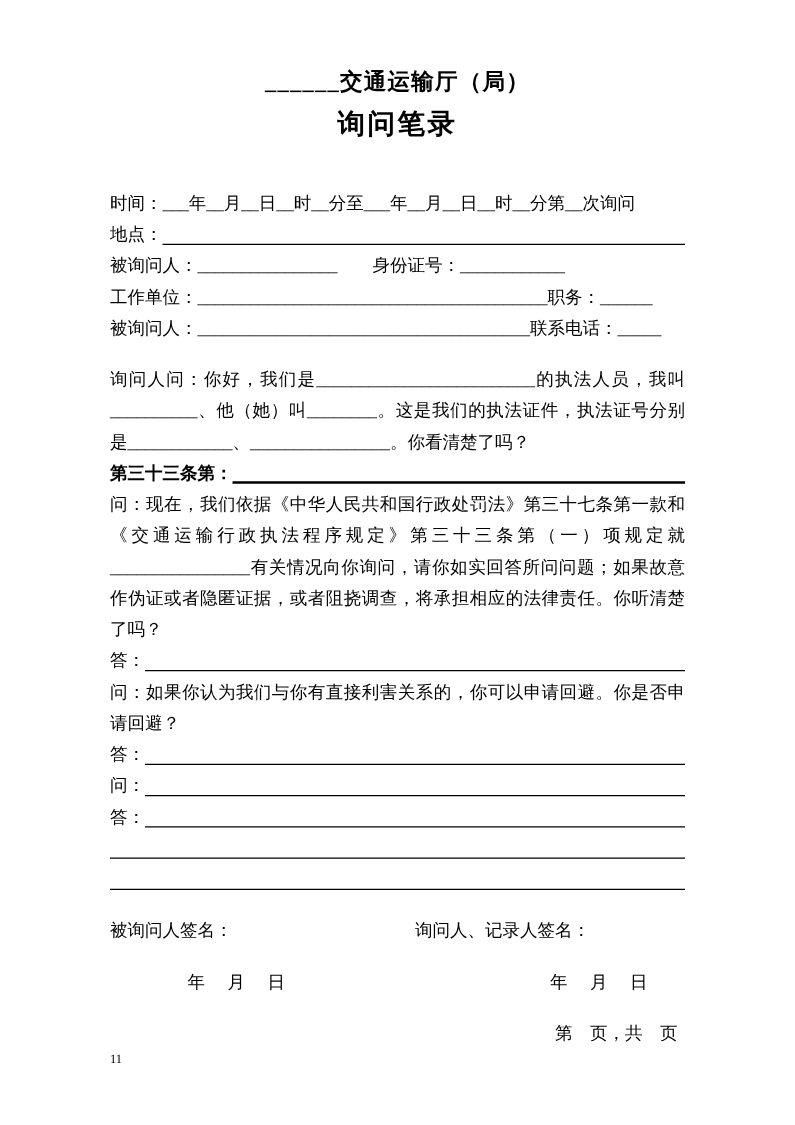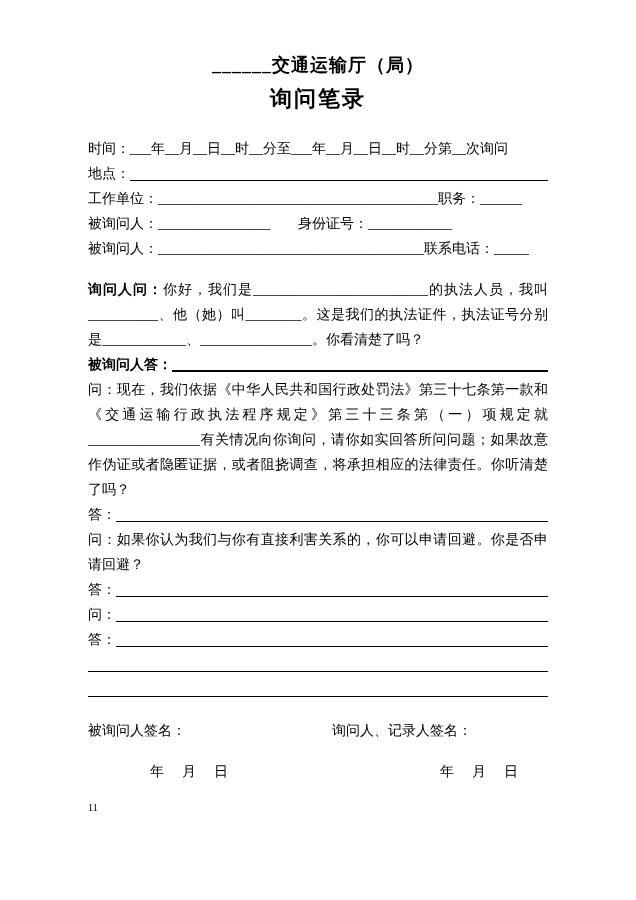--- a/index.html
+++ b/index.html
@@ -25,21 +25,21 @@
     letter-spacing: 1px;
   }
   .doc-subtitle {
     text-align: center;
     font-weight: bold;
     font-size: 22px;
     line-height: 26px;
     margin-top: 8px;
     letter-spacing: 2px;
   }
-  .doc-body { margin-top: 24px; }
+  .doc-body { margin-top: 39px; }
   .row-line {
     white-space: pre;
     overflow: hidden;
     line-height: 25px;
     height: 25px;
   }
   .fill-line {
     display: flex;
     line-height: 25px;
     height: 25px;
@@ -49,21 +49,21 @@
   .fill-line .blank {
     flex: 1;
     border-bottom: 1px solid #000;
     margin-bottom: 5px;
   }
   .fill-line.bold .blank { border-bottom-width: 2px; }
   .para {
     line-height: 25px;
     text-align: justify;
   }
-  .para .lead { font-weight: bold; }
+  .para .lead { font-weight: normal; }
   .gap { height: 16px; }
   .sig-row, .date-row {
     position: relative;
     line-height: 25px;
     height: 25px;
   }
   .sig-row .right { position: absolute; left: 244px; top: 0; }
   .date-row .left { margin-left: 62px; letter-spacing: 2px; }
   .date-row .right { position: absolute; left: 352px; top: 0; letter-spacing: 2px; }
   .pagecount-row {
@@ -83,27 +83,27 @@
 
 <div class="page">
   <div class="doc-title">______交通运输厅（局）</div>
   <div class="doc-subtitle">询问笔录</div>
   <div class="doc-body">
       <div class="row-line">时间：___年__月__日__时__分至___年__月__日__时__分第__次询问</div>
       <div class="fill-line">
         <span class="label">地点：</span>
         <span class="blank"></span>
       </div>
+      <div class="row-line">被询问人：________________　　身份证号：____________</div>
       <div class="row-line">工作单位：________________________________________职务：______</div>
-      <div class="row-line">被询问人：________________　　身份证号：____________</div>
       <div class="row-line">被询问人：______________________________________联系电话：_____</div>
       <div class="gap"></div>
       <div class="para"><span class="lead">询问人问：</span>你好，我们是_________________________的执法人员，我叫__________、他（她）叫________。这是我们的执法证件，执法证号分别是____________、________________。你看清楚了吗？</div>
       <div class="fill-line bold">
-        <span class="label">被询问人答：</span>
+        <span class="label">第三十三条第：</span>
         <span class="blank"></span>
       </div>
       <div class="para">问：现在，我们依据《中华人民共和国行政处罚法》第三十七条第一款和《交通运输行政执法程序规定》第三十三条第（一）项规定就________________有关情况向你询问，请你如实回答所问问题；如果故意作伪证或者隐匿证据，或者阻挠调查，将承担相应的法律责任。你听清楚了吗？</div>
       <div class="fill-line">
         <span class="label">答：</span>
         <span class="blank"></span>
       </div>
       <div class="para">问：如果你认为我们与你有直接利害关系的，你可以申请回避。你是否申请回避？</div>
       <div class="fill-line">
         <span class="label">答：</span>
@@ -123,15 +123,16 @@
       </div>
       <div class="fill-line">
         <span class="label"></span>
         <span class="blank"></span>
       </div>
       <div class="gap"></div>
       <div class="sig-row"><span class="left">被询问人签名：</span><span class="right">询问人、记录人签名：</span></div>
       <div class="gap"></div>
       <div class="date-row"><span class="left">年　月　日</span><span class="right">年　月　日</span></div>
       <div class="gap"></div>
+      <div class="pagecount-row">第　页，共　页</div>
     </div>
   <div class="page-num">11</div>
 </div>
 
 </body></html>

